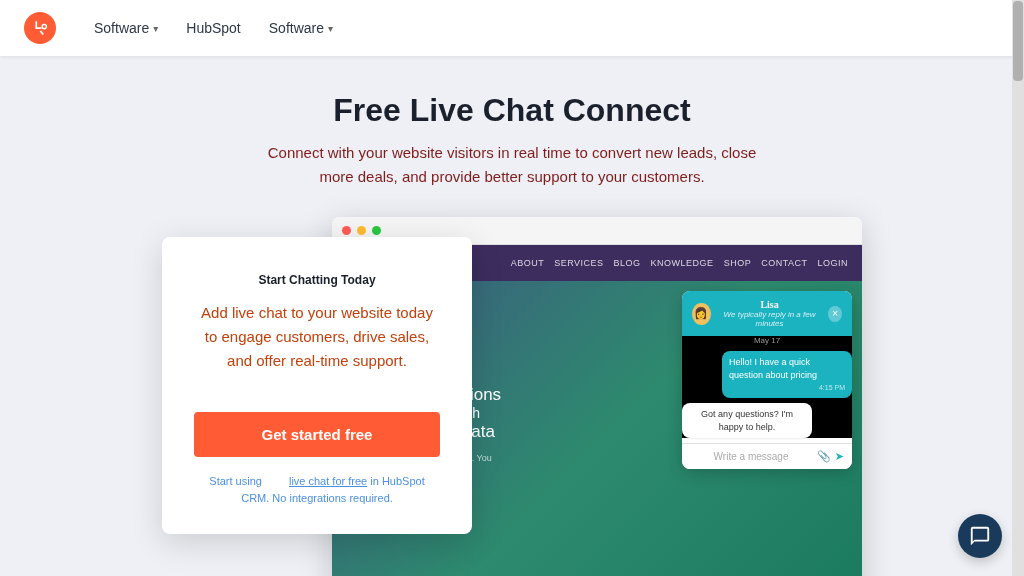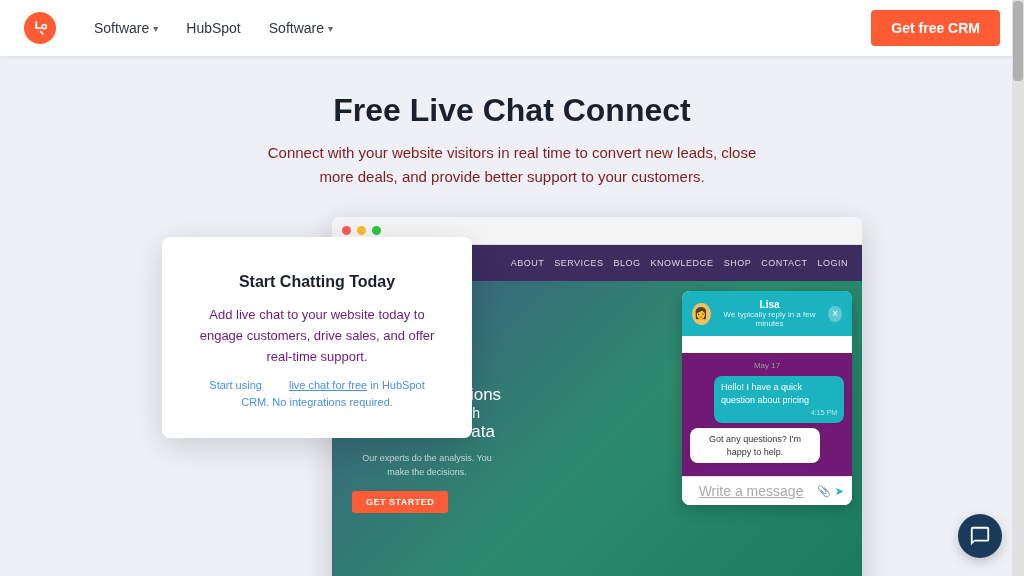--- a/index.html
+++ b/index.html
@@ -242,43 +242,43 @@
       display: flex;
       align-items: center;
       justify-content: center;
       font-size: 11px;
     }
     .chat-header-info { }
     .chat-agent-name {
       color: #fff;
       font-size: 10px;
       font-weight: 600;
+      font-family: Liberation Serif, serif;
     }
     .chat-agent-status {
       color: rgba(255,255,255,0.8);
       font-size: 8px;
+      font-style: italic;
     }
     .chat-close {
       margin-left: auto;
       background: rgba(255,255,255,0.3);
       border-radius: 50%;
       width: 16px;
       height: 16px;
       display: flex;
       align-items: center;
       justify-content: center;
       color: #fff;
       font-size: 10px;
       cursor: pointer;
     }
     .chat-messages {
-      padding: 8px;
-      background: #701a75;
+      background: #000000;
       min-height: 90px;
-      margin-top: 17px;
     }
     .chat-date {
       text-align: center;
       font-size: 8px;
       color: #999;
       margin-bottom: 6px;
     }
     .chat-msg {
       font-size: 9px;
       background: #fff;
@@ -304,24 +304,23 @@
     }
     .chat-input-area {
       border-top: 1px solid #e0e0e0;
       padding: 6px 8px;
       display: flex;
       align-items: center;
       background: #fff;
       gap: 5px;
     }
     .chat-input-placeholder {
-      font-size: 14px;
+      font-size: 10px;
       color: #aaa;
       flex: 1;
-      text-decoration: underline;
     }
     .chat-send-icons {
       display: flex;
       gap: 4px;
       color: #1bb3c0;
       font-size: 11px;
     }
 
     
     .site-icon-bottom {
@@ -340,30 +339,30 @@
       top: 20px;
       width: 310px;
       background: #fff;
       border-radius: 8px;
       box-shadow: 0 8px 32px rgba(0,0,0,0.15);
       padding: 36px 32px 28px;
       z-index: 5;
       text-align: center;
     }
     .cta-card-title {
-      font-size: 16px;
+      font-size: 12px;
       font-weight: 700;
       color: #1a202c;
       margin-bottom: 14px;
     }
     .cta-card-text {
-      font-size: 13px;
-      color: #701a75;
+      font-size: 15px;
+      color: #c2410c;
       line-height: 1.6;
-      margin-bottom: 10px;
+      margin-bottom: 39px;
     }
     .cta-card-btn {
       background: #ff5c35;
       color: #fff;
       border: none;
       border-radius: 4px;
       padding: 14px 30px;
       font-size: 15px;
       font-weight: 700;
       cursor: pointer;
@@ -430,21 +429,20 @@
     </a>
     <a class="nav-item">
       <span>HubSpot</span>
     </a>
     <a class="nav-item">
       <span>Software</span>
       <span class="nav-chevron">▾</span>
     </a>
   </div>
 
-  <button class="nav-cta">Get free CRM</button>
 </nav>
 
 <section class="hero">
   <h1 class="hero-title">Free Live Chat Connect</h1>
   <p class="hero-subtitle">Connect with your website visitors in real time to convert new leads, close more deals, and provide better support to your customers.</p>
 
   <div class="demo-container">
 
     <div class="browser-mockup">
       <div class="browser-bar">
@@ -508,20 +506,21 @@
               </div>
             </div>
           </div>
         </div>
       </div>
     </div>
 
     <div class="cta-card">
       <h2 class="cta-card-title">Start Chatting Today</h2>
       <p class="cta-card-text">Add live chat to your website today to engage customers, drive sales, and offer real-time support.</p>
+      <button class="cta-card-btn">Get started free</button>
       <p class="cta-card-note">
         Start using <a>live chat for free</a> in HubSpot CRM. No integrations required.
       </p>
     </div>
 
   </div>
 </section>
 
 <div class="live-chat-btn">
   <svg viewBox="0 0 24 24" xmlns="http://www.w3.org/2000/svg">

